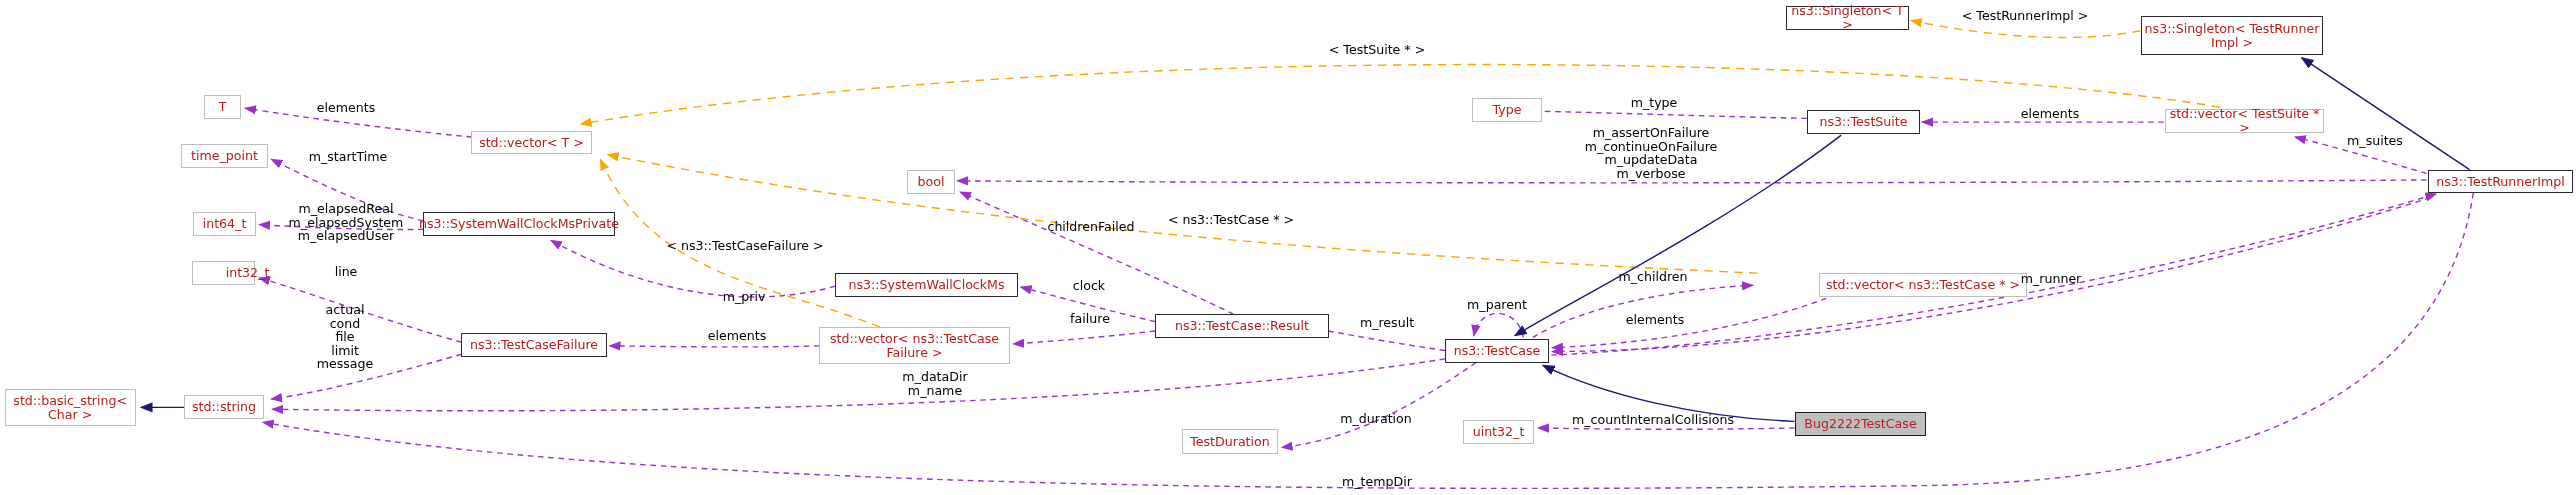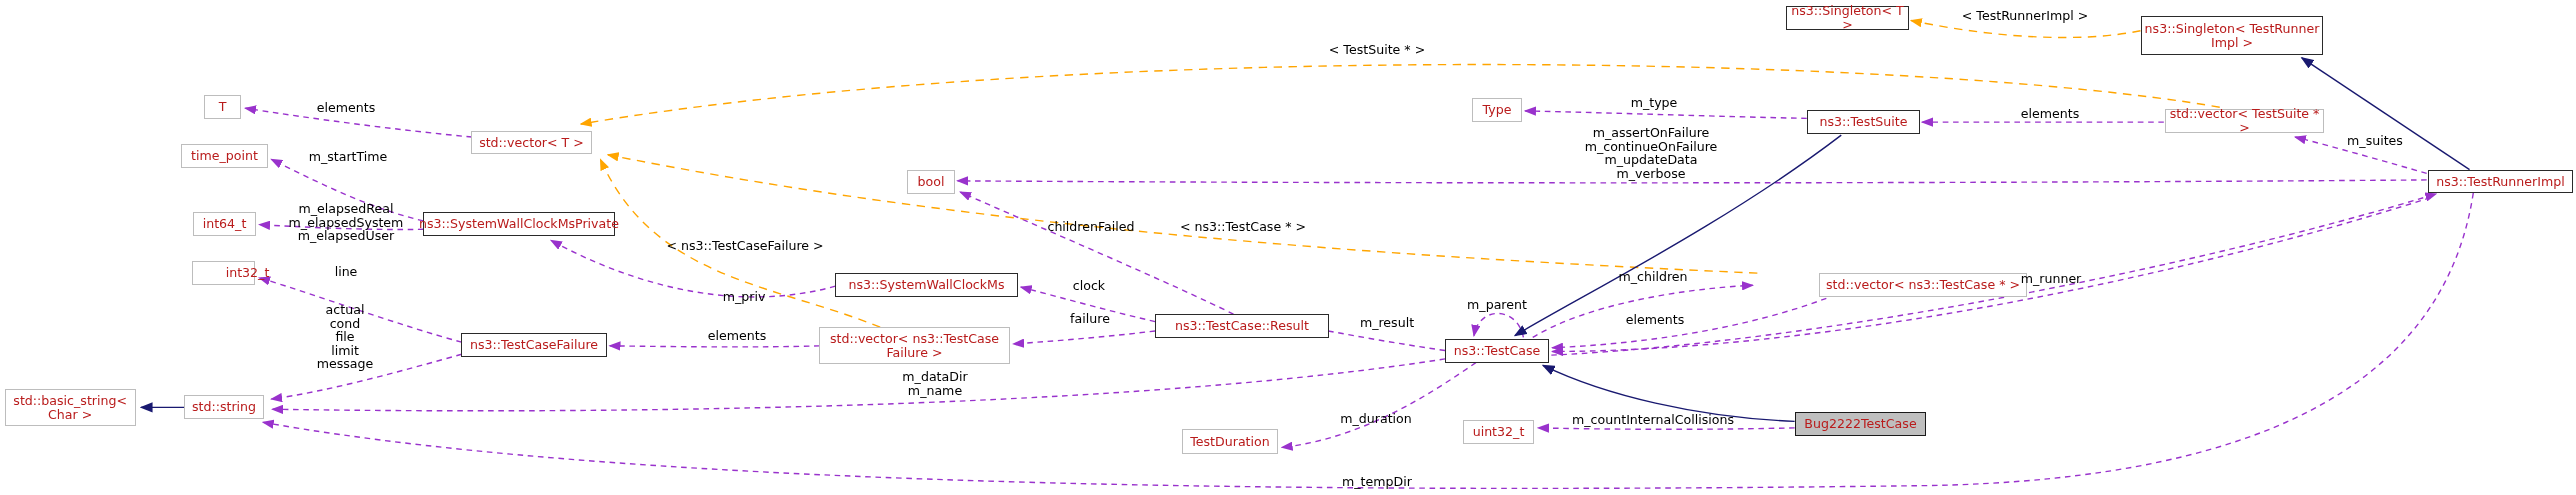--- a/index.html
+++ b/index.html
@@ -97,21 +97,21 @@
       <div class="node dark" style="left: 835px; top: 273px; width: 183px; height: 24px;">ns3::SystemWallClockMs</div>
       <div class="node light" style="left: 819px; top: 327px; width: 191px; height: 37px;">std::vector&lt; ns3::TestCase
 Failure &gt;</div>
       <div class="node light" style="left: 907px; top: 170px; width: 48px; height: 24px;">bool</div>
       <div class="node dark" style="left: 1155px; top: 314px; width: 174px; height: 24px;">ns3::TestCase::Result</div>
       <div class="node light" style="left: 1182px; top: 429px; width: 96px; height: 25px;">TestDuration</div>
       <div class="node light" style="left: 1463px; top: 420px; width: 71px; height: 24px;">uint32_t</div>
       <div class="node dark" style="left: 1445px; top: 339px; width: 104px; height: 24px;">ns3::TestCase</div>
       <div class="node highlight" style="left: 1795px; top: 412px; width: 131px; height: 24px;">Bug2222TestCase</div>
       <div class="node light" style="left: 1819px; top: 273px; width: 208px; height: 24px;">std::vector&lt; ns3::TestCase * &gt;</div>
-      <div class="node light" style="left: 1472px; top: 98px; width: 50px; height: 24px;">Type</div>
+      <div class="node light" style="left: 1472px; top: 98px; width: 70px; height: 24px;">Type</div>
       <div class="node dark" style="left: 1807px; top: 110px; width: 113px; height: 24px;">ns3::TestSuite</div>
       <div class="node light" style="left: 2165px; top: 109px; width: 159px; height: 24px;">std::vector&lt; TestSuite * &gt;</div>
       <div class="node dark" style="left: 1786px; top: 5.6px; width: 123px; height: 24px;">ns3::Singleton&lt; T &gt;</div>
       <div class="node dark" style="left: 2141px; top: 16px; width: 182px; height: 39px;">ns3::Singleton&lt; TestRunner
 Impl &gt;</div>
       <div class="node dark" style="left: 2428px; top: 170px; width: 145px; height: 23px; text-align: right;">ns3::TestRunnerImpl</div>
     </div>
   <div id="labels-layer">
       <div class="edge-label" style="left: 346px; top: 108px;">elements</div>
       <div class="edge-label" style="left: 348px; top: 157px;">m_startTime</div>
@@ -141,17 +141,17 @@
 m_continueOnFailure
 m_updateData
 m_verbose</div>
       <div class="edge-label" style="left: 1654px; top: 103px;">m_type</div>
       <div class="edge-label" style="left: 2050px; top: 114px;">elements</div>
       <div class="edge-label" style="left: 2375px; top: 141px;">m_suites</div>
       <div class="edge-label" style="left: 1377px; top: 482px;">m_tempDir</div>
       <div class="edge-label" style="left: 1653px; top: 420px;">m_countInternalCollisions</div>
       <div class="edge-label" style="left: 2025px; top: 16px;">&lt; TestRunnerImpl &gt;</div>
       <div class="edge-label" style="left: 1377px; top: 50px;">&lt; TestSuite * &gt;</div>
-      <div class="edge-label" style="left: 1231px; top: 227px; margin-left: 12px;">&lt; ns3::TestCase * &gt;</div>
+      <div class="edge-label" style="left: 1231px; top: 220px;">&lt; ns3::TestCase * &gt;</div>
       <div class="edge-label" style="left: 745px; top: 246px;">&lt; ns3::TestCaseFailure &gt;</div>
     </div>
 </div>
 
 
 </body></html>

